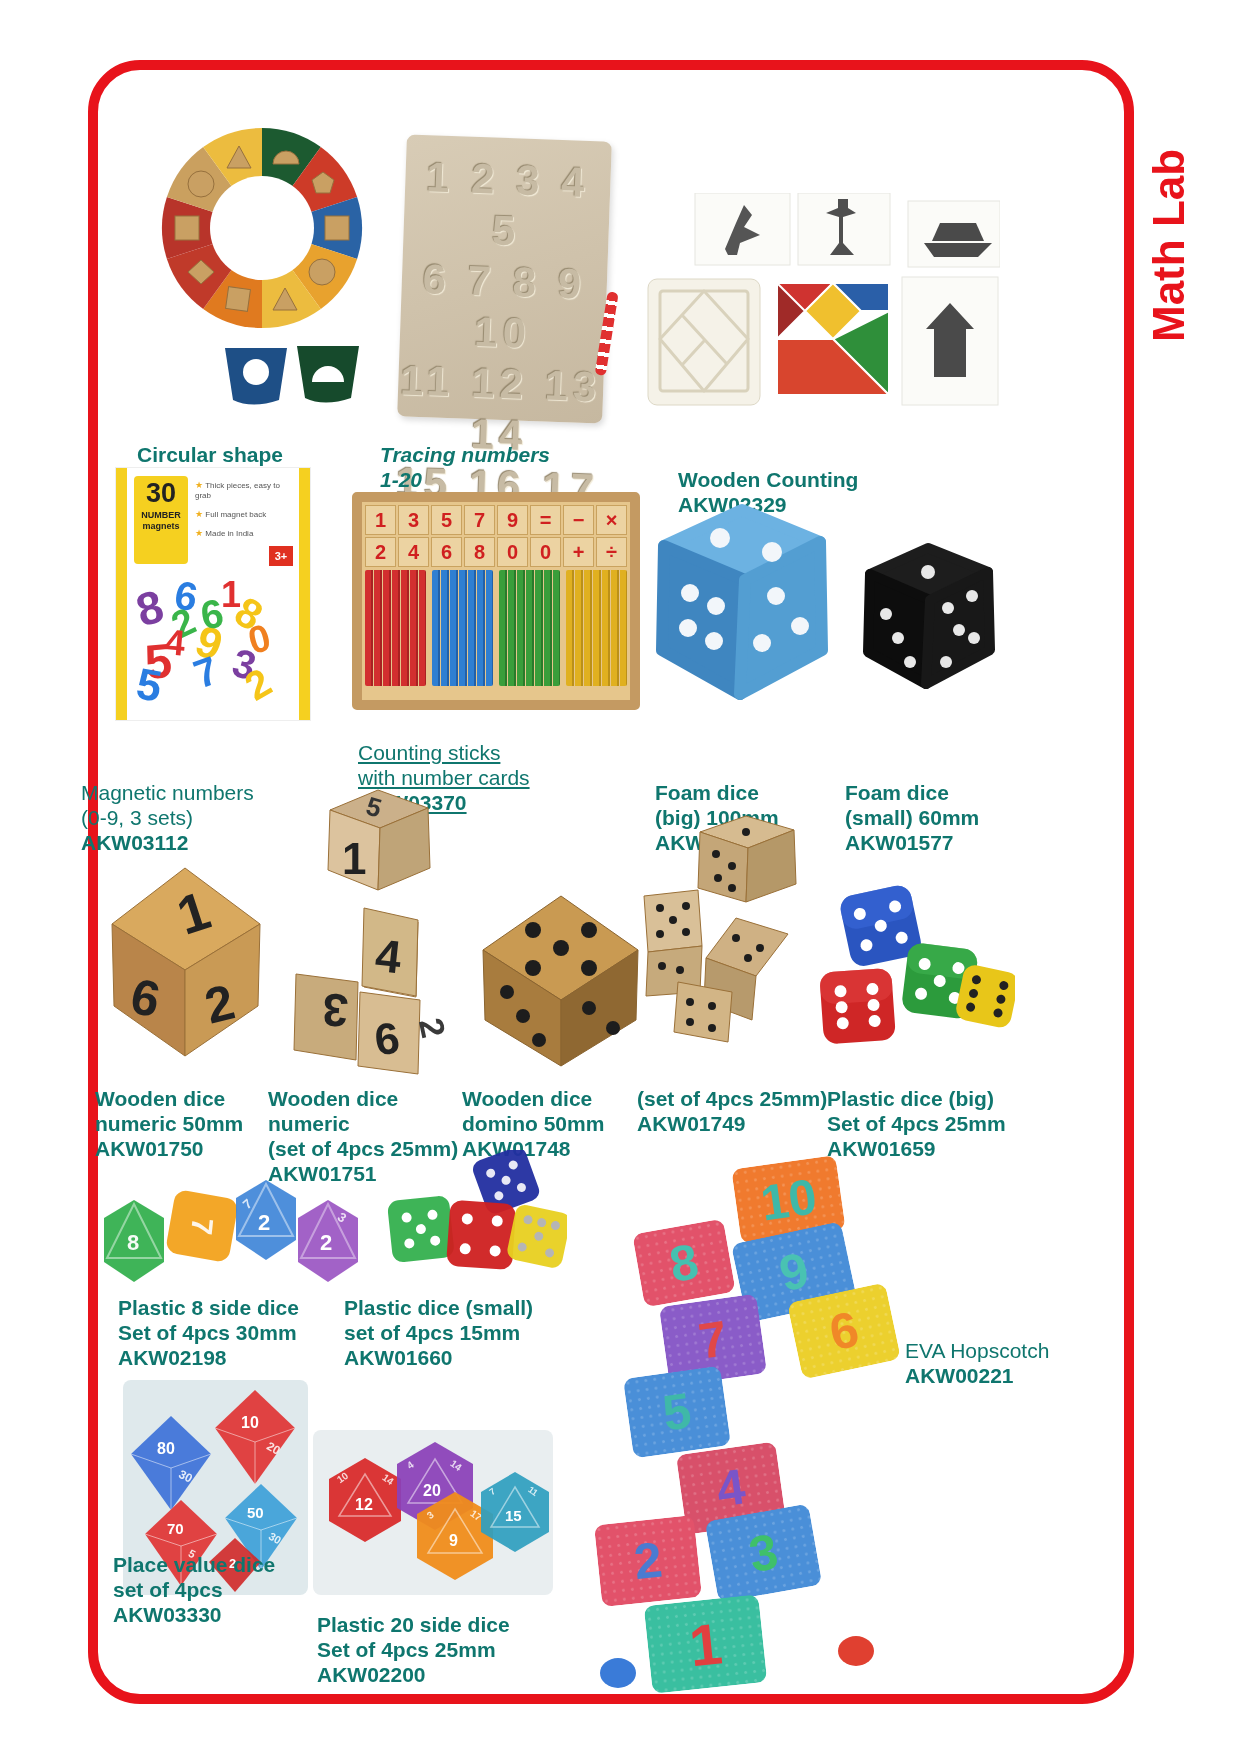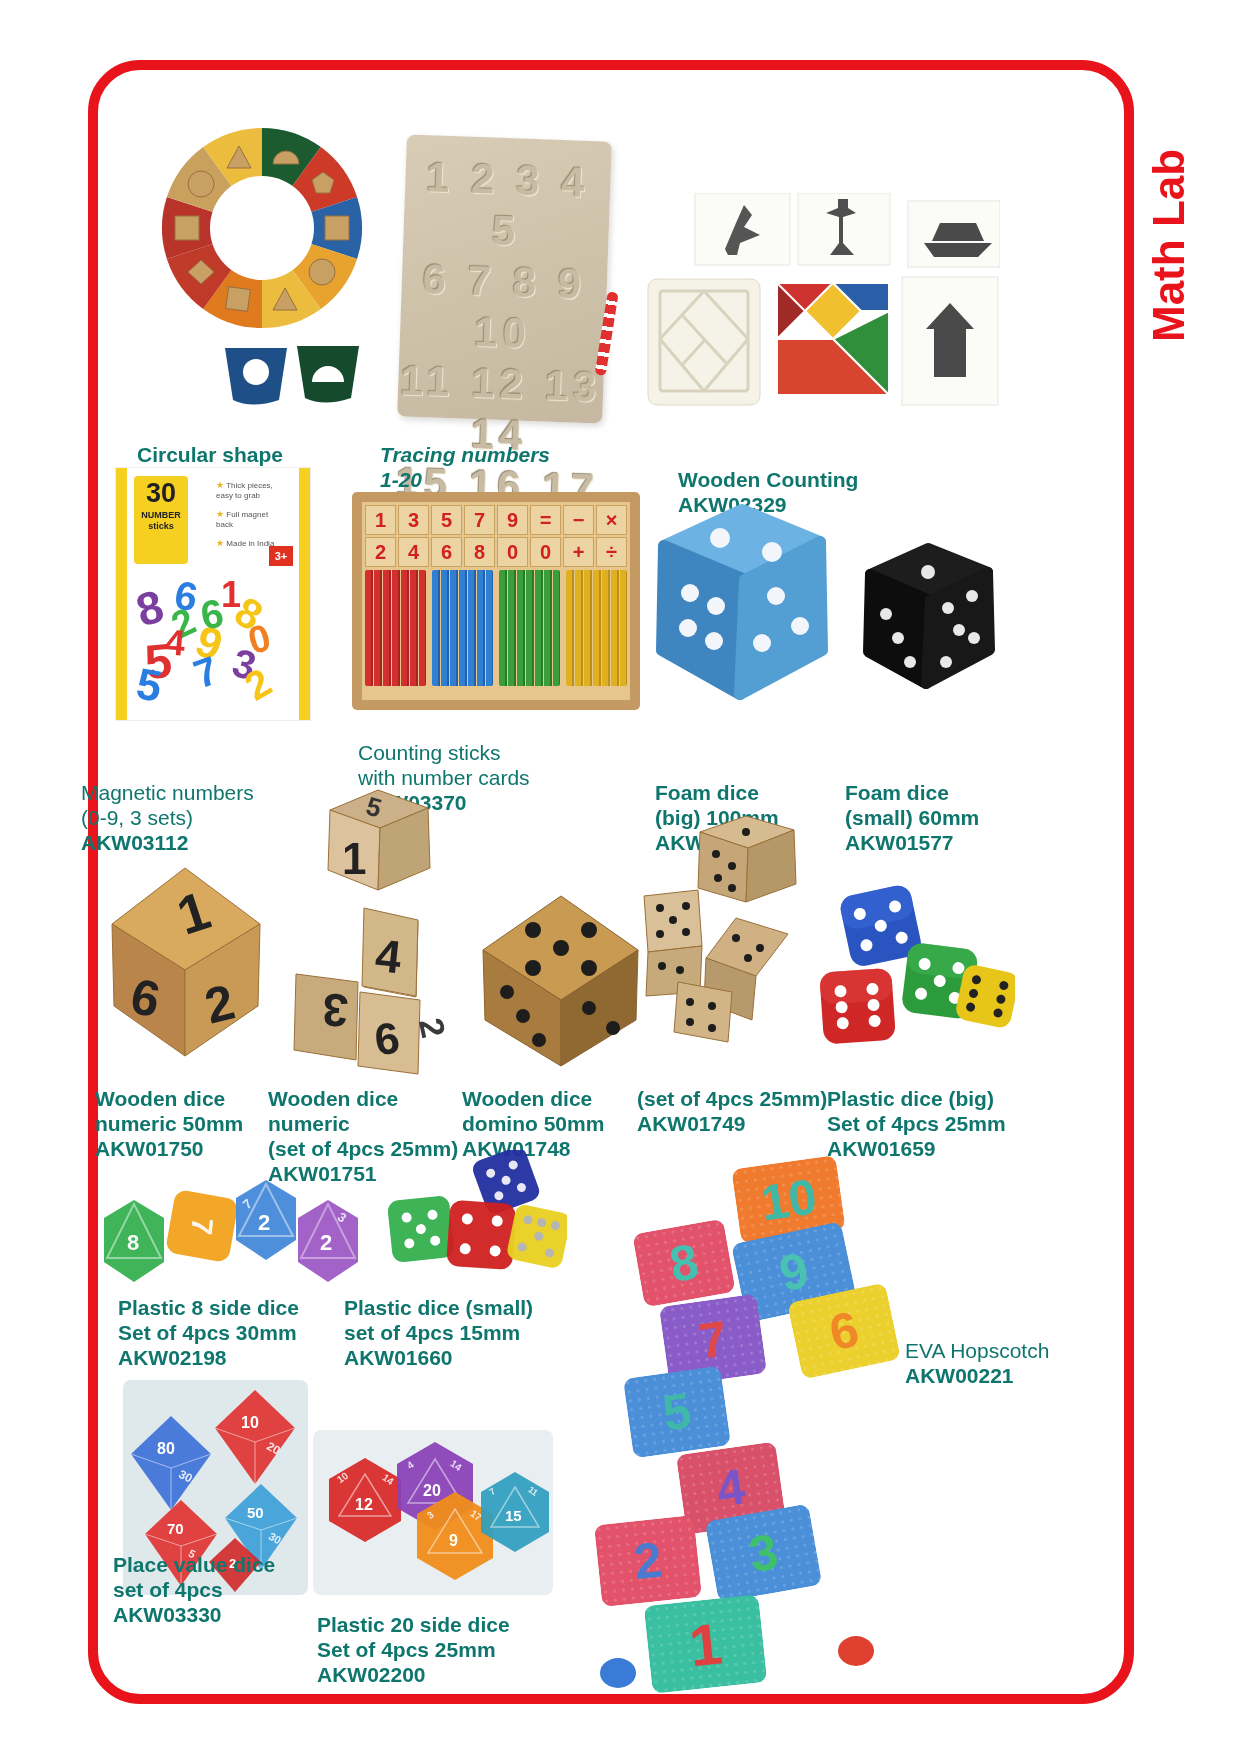--- a/index.html
+++ b/index.html
@@ -28,21 +28,21 @@
        background:repeating-linear-gradient(#e03030 0 9px,#ffffff 9px 13px);}
 
   
   .pack{position:absolute;left:116px;top:468px;width:172px;height:252px;background:#fff;
         border-left:11px solid #f5d020;border-right:11px solid #f5d020;box-shadow:0 0 0 1px #eee;}
   .pack .label{position:absolute;left:7px;top:8px;width:54px;height:88px;background:#f5d020;border-radius:4px;
         text-align:center;color:#222;}
   .pack .label .n{font-size:27px;font-weight:700;line-height:34px;}
   .pack .label .t{font-size:9px;font-weight:700;line-height:11px;text-align:center;}
   .pack .feat{position:absolute;left:68px;top:12px;width:92px;font-size:8px;line-height:10px;color:#555;}
-  .pack .feat div{margin-bottom:8px;margin-left:21px;}
+  .pack .feat div{margin-bottom:8px;}
   .pack .feat .star{color:#f0b020;font-size:9px;}
   .pack .age{position:absolute;right:6px;top:78px;width:24px;height:20px;background:#e03020;color:#fff;
         font-size:11px;font-weight:700;text-align:center;line-height:20px;}
   .mg{position:absolute;left:10px;top:108px;width:150px;height:135px;}
   .mg span{position:absolute;font-weight:700;}
   .mg span:nth-child(1){left:0;top:5px;font-size:46px;color:#7b3fa0;transform:rotate(-15deg);}
   .mg span:nth-child(2){left:38px;top:-2px;font-size:40px;color:#2a7de1;transform:rotate(10deg);}
   .mg span:nth-child(3){left:8px;top:58px;font-size:48px;color:#e03030;transform:rotate(-5deg);}
   .mg span:nth-child(4){left:60px;top:42px;font-size:44px;color:#f5c518;transform:rotate(20deg);}
   .mg span:nth-child(5){left:36px;top:26px;font-size:38px;color:#3ab54a;transform:rotate(-25deg);}
@@ -166,21 +166,21 @@
       <div>Wooden Counting</div>
       <div class="code">AKW02329</div>
     </div>
   </section>
 
   <section>
     <div class="pack">
       <div class="label">
         <div class="n">30</div>
         <div class="t">NUMBER</div>
-        <div class="t">sticks</div>
+        <div class="t">magnets</div>
       </div>
       <div class="feat">
         <div><span class="star">★</span>
           <span>Thick pieces, easy to grab</span></div>
         <div><span class="star">★</span>
           <span>Full magnet back</span></div>
         <div><span class="star">★</span>
           <span>Made in India</span></div>
       </div>
       <div class="age">3+</div>
@@ -228,21 +228,21 @@
         <span>+</span>
           <span>÷</span>
       </div>
       <div class="sticks">
         <div class="st-red"></div>
         <div class="st-blue"></div>
         <div class="st-green"></div>
         <div class="st-yellow"></div>
       </div>
     </div>
-    <div class="cap" style="left:358px;top:740px;width:270px;">
+    <div class="cap" style="left:358px;top:740px;width:270px;text-decoration:underline;">
       <div>Counting sticks</div>
       <div>with number cards</div>
       <div class="code">AKW03370</div>
     </div>
   </section>
 
   <section>
     <svg class="abs" style="left:650px;top:498px;" width="185" height="210" viewBox="0 0 185 210">
       <g stroke-linejoin="round">
         <path d="M92,12 L170,44 L95,82 L14,48 Z" fill="#6cb2e2" stroke="#6cb2e2" stroke-width="12"></path>

